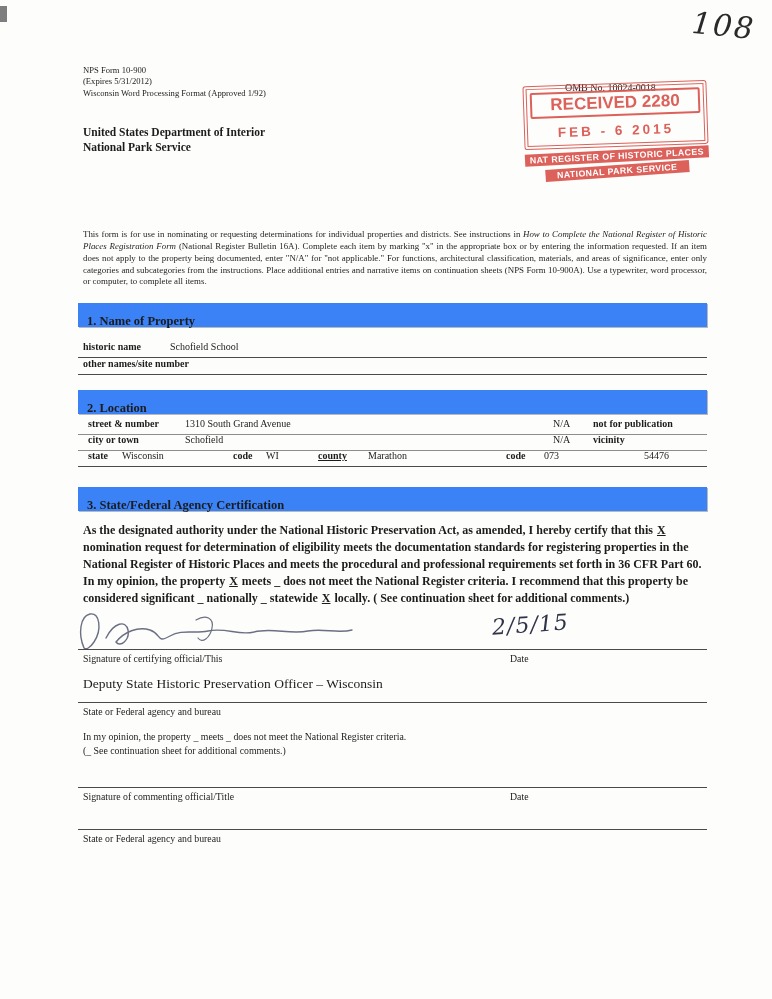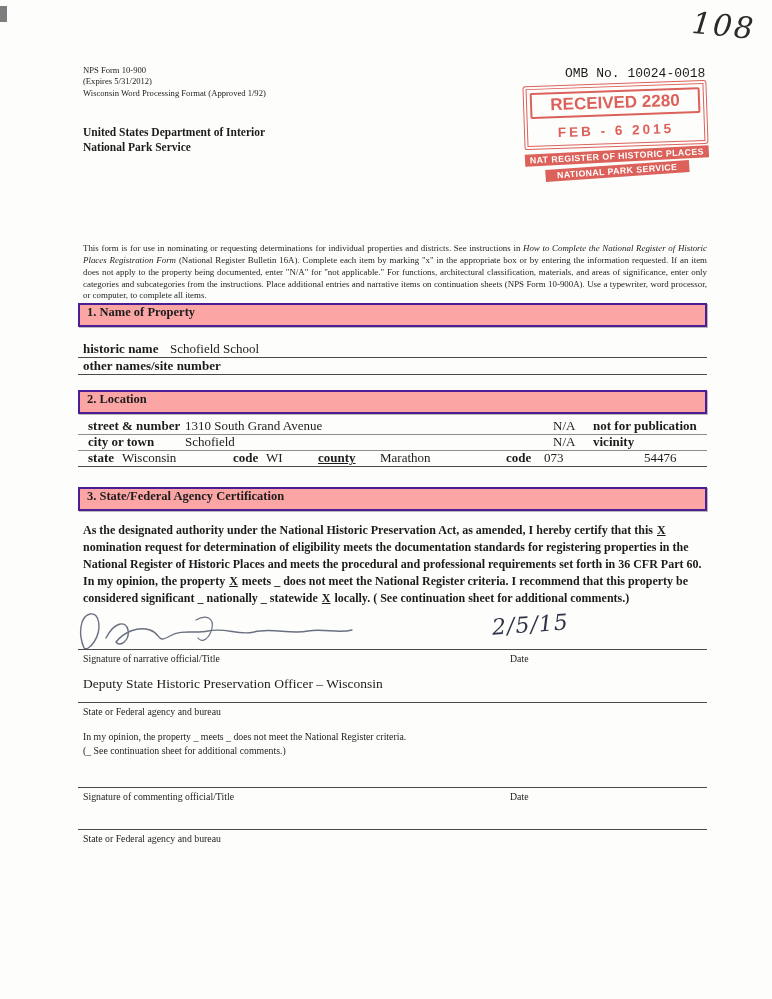--- a/index.html
+++ b/index.html
@@ -16,21 +16,21 @@
 
   .scan-smudge { left:0; top:6px; width:7px; height:16px; background:#3a3a3a; opacity:.65; }
 
   .handwritten-num {
     left:692px; top:8px; font-size:30px; font-style:italic;
     color:#2a2a2a; transform:rotate(6deg); letter-spacing:2px;
     font-family:"DejaVu Serif", serif;
   }
 
   .form-meta { left:83px; top:65px; font-size:8.6px; line-height:1.32; color:#222; }
-  .omb { left:565px; top:66px; font-size:13px;font-family:Liberation Mono, monospace; }
+  .omb { left:565px; top:82px; font-size:10px; }
 
   
   .stamp {
     left:524px; top:83px; width:184px;
     transform:rotate(-2deg);
     color:#d9544d; text-align:center;
     font-family:"Liberation Sans", sans-serif;
     opacity:.92;
   }
   .stamp-box { border:4px double #d9544d; padding:3px 3px 5px; border-radius:3px; }
@@ -44,35 +44,35 @@
     margin-top:3px; background:#d9544d; color:#fff;
     font-size:8.8px; font-weight:bold; letter-spacing:.4px;
     padding:1px 1px; transform:rotate(-1deg); white-space:nowrap; overflow:hidden;
   }
   .stamp-knockout.second { width:78%; margin-left:11%; transform:rotate(-2deg); }
 
   .dept { left:83px; top:125px; font-size:11.5px; font-weight:bold; line-height:1.3; }
   .main-title { left:83px; top:175px; font-size:15.5px; font-weight:bold; line-height:1.35; }
 
   .instructions {
-    left:83px; top:243px; width:624px;
+    left:83px; top:229px; width:624px;
     font-size:8.9px; line-height:1.33; text-align:justify; color:#1e1e1e;
   }
   .instructions .ital { font-style:italic; }
 
   .section-box {
     left:78px; width:629px; height:24px;
-    border:2px solid #4c1d95; background:#fca5a5;
-    font-size:12.5px; font-weight:bold; padding:0 7px;
+    border:2px solid #3b82f6; background:#3b82f6;
+    font-size:12.5px; font-weight:bold; padding:9px 7px;
     box-shadow:1px 1px 0 #b9b9b9;
   }
 
   .rowline { left:78px; width:629px; height:17px; border-bottom:1px solid #4a4a4a; }
   .rowline.faint { border-bottom-color:#8d8d8d; }
-  .rowline span { position:absolute; white-space:nowrap; font-size:13px; }
+  .rowline span { position:absolute; white-space:nowrap; font-size:10px; }
   .rowline .lbl { font-weight:bold; }
 
   .cert-para {
     left:83px; top:522px; width:622px;
     font-size:12px; line-height:1.42; text-align:left;font-weight:bold;
   }
   .cert-para .xmark { text-decoration:underline; padding:0 1px; }
 
   .sig-scrawl { left:76px; top:604px; }
   .sig-date {
@@ -152,21 +152,21 @@
     <span style="left:475px;">N/A</span>
     <span class="lbl" style="left:515px;">vicinity</span>
   </div>
 
   <div class="abs rowline" style="top:450px;">
     <span class="lbl" style="left:10px;">state</span>
     <span style="left:44px;">Wisconsin</span>
     <span class="lbl" style="left:155px;">code</span>
     <span style="left:188px;">WI</span>
     <span class="lbl" style="left:240px;text-decoration:underline;">county</span>
-    <span style="left:302px;">Marathon</span>
+    <span style="left:290px;">Marathon</span>
     <span class="lbl" style="left:428px;">code</span>
     <span style="left:466px;">073</span>
     <span class="lbl" style="left:506px;margin-top:44px;">zip code</span>
     <span style="left:566px;">54476</span>
   </div>
 
   <div class="abs section-box" style="top:487px;">
     <span>3. State/Federal Agency Certification</span>
   </div>
 
@@ -175,21 +175,21 @@
   <div class="abs sig-scrawl">
     <svg width="300" height="52" viewBox="0 0 300 52">
       <path d="M8,44 C2,30 4,12 14,10 C24,8 26,26 18,38 C14,44 10,46 8,44" fill="none" stroke="#6a7082" stroke-width="1.4" stroke-linecap="round"></path>
       <path d="M30,34 C38,18 50,16 52,26 C54,36 44,44 40,38 C48,28 62,22 74,26 C86,30 80,40 94,32 C106,25 118,30 132,27 C150,23 162,32 178,28 C196,23 214,31 232,27 C248,24 262,30 276,26" fill="none" stroke="#6a7082" stroke-width="1.4" stroke-linecap="round"></path>
       <path d="M120,16 C130,10 138,14 136,24 C134,34 126,40 122,34" fill="none" stroke="#6a7082" stroke-width="1.2" stroke-linecap="round"></path>
     </svg>
   </div>
   <div class="abs sig-date">2/5/15</div>
 
   <div class="abs fullline" style="top:649px;"></div>
-  <div class="abs under-label" style="left:83px; top:653px;">Signature of narrative official/Title</div>
+  <div class="abs under-label" style="left:83px; top:653px;">Signature of certifying official/This</div>
   <div class="abs under-label" style="left:510px; top:653px;">Date</div>
 
   <div class="abs officer-title">Deputy State Historic Preservation Officer – Wisconsin</div>
 
   <div class="abs fullline" style="top:702px;"></div>
   <div class="abs under-label" style="left:83px; top:706px;">State or Federal agency and bureau</div>
 
   <div class="abs opinion">
     <div>In my opinion, the property _ meets _ does not meet the National Register criteria.</div>
     <div>(_ See continuation sheet for additional comments.)</div>

